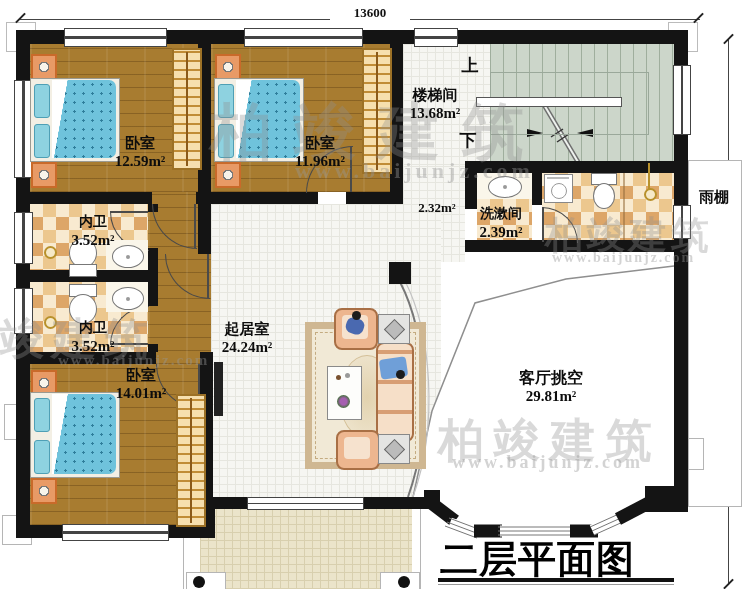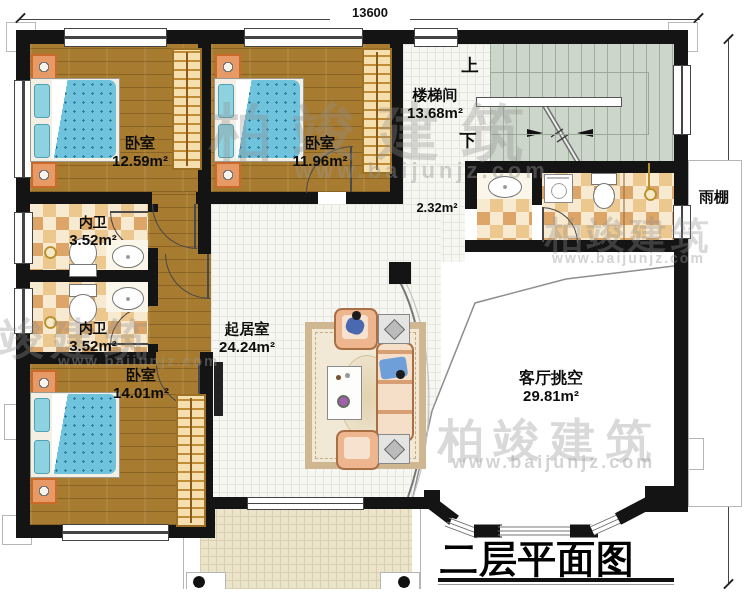--- a/index.html
+++ b/index.html
@@ -1,17 +1,17 @@
 <!DOCTYPE html>
 <html><head>
 <meta charset="utf-8">
 <style>
   html,body{margin:0;padding:0;background:#fff;}
   .plan{position:relative;width:750px;height:589px;background:#fff;overflow:hidden;
-        font-family:Liberation Sans, sans-serif;}
+        font-family:Liberation Serif, serif;}
   .abs{position:absolute;}
   
   .wood{background-color:#a87c30;
     background-image:repeating-linear-gradient(90deg,rgba(255,255,255,.07) 0 2px,rgba(0,0,0,0) 2px 38px),
                      repeating-linear-gradient(0deg,rgba(56,32,4,.28) 0 1px,rgba(0,0,0,0) 1px 13px);}
   .tile{background-color:#f6f6f2;
     background-image:linear-gradient(#e6e6df 1px,transparent 1px),linear-gradient(90deg,#e6e6df 1px,transparent 1px);
     background-size:8px 8px;}
   .checker{background:repeating-conic-gradient(from 0deg,#ecc78e 0deg 90deg,#f8ead0 90deg 180deg,#dda668 180deg 270deg,#f8ead0 270deg 360deg);
     background-size:26px 26px;}
@@ -282,20 +282,24 @@
     <div class="rname">卧室</div>
     <div class="rarea">14.01m²</div>
   </div>
   <div class="rlabel" style="left:402px;top:86px;width:66px">
     <div class="rname">楼梯间</div>
     <div class="rarea">13.68m²</div>
   </div>
   <div class="rlabel" style="left:458px;top:56px;width:24px;font-size:17px">上</div>
   <div class="rlabel" style="left:456px;top:131px;width:24px;font-size:17px">下</div>
   <div class="rlabel rarea" style="left:408px;top:200px;width:58px;font-size:13px">2.32m²</div>
+  <div class="rlabel" style="left:471px;top:206px;width:60px">
+    <div style="font-size:14px">洗漱间</div>
+    <div class="rarea">2.39m²</div>
+  </div>
   <div class="rlabel" style="left:66px;top:214px;width:54px">
     <div style="font-size:14px">内卫</div>
     <div class="rarea">3.52m²</div>
   </div>
   <div class="rlabel" style="left:66px;top:320px;width:54px">
     <div style="font-size:14px">内卫</div>
     <div class="rarea">3.52m²</div>
   </div>
   <div class="rlabel" style="left:216px;top:320px;width:62px">
     <div class="rname">起居室</div>

